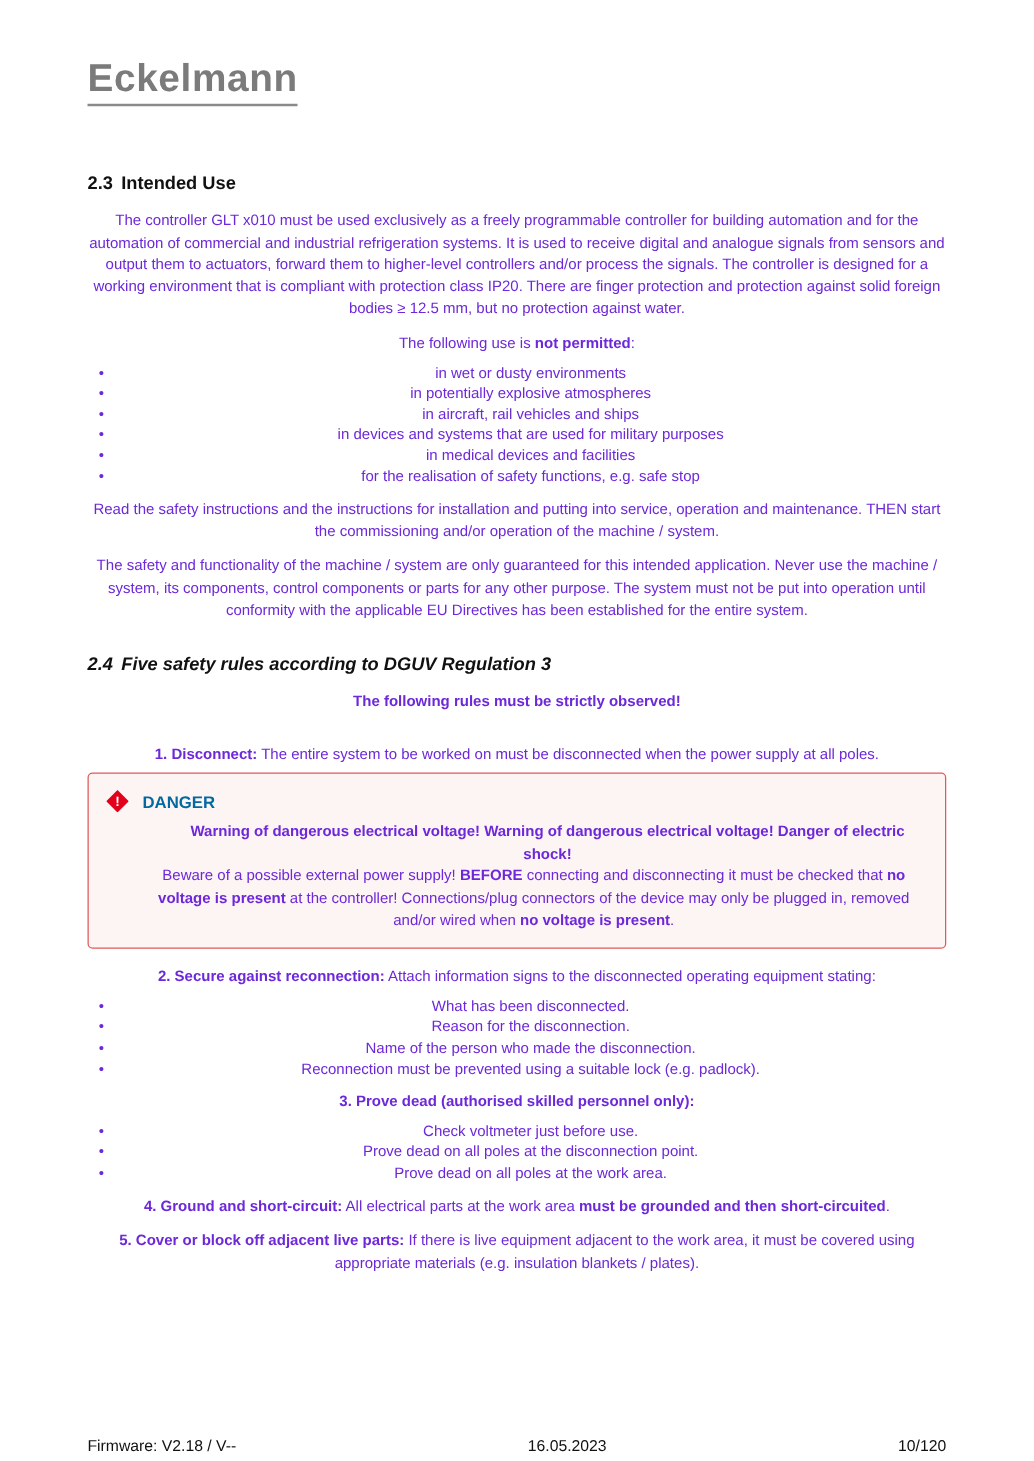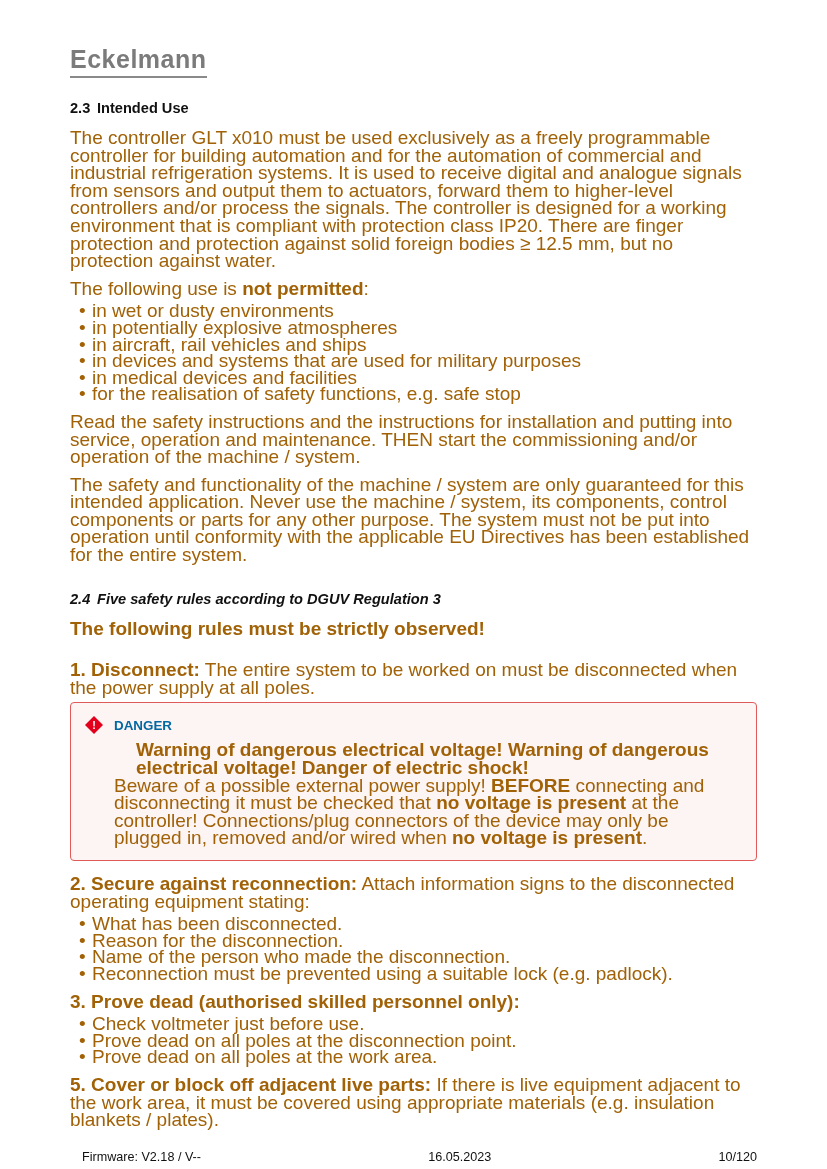--- a/index.html
+++ b/index.html
@@ -12,43 +12,44 @@
     overflow: hidden;
   }
   .page {
     width: 827px; height: 1169px;
     padding: 45px 70px 0 70px;
     position: relative;
     background: #ffffff;
   }
   .logo {
     display: inline-block;
-    font-size: 25px;
+    font-size: 31px;
     font-weight: 700;
     letter-spacing: 0.5px;
     color: #7b7b7b;
     border-bottom: 2px solid #8a8a8a;
     padding-bottom: 2px;
-    margin-bottom: 22px;
+    margin-bottom: 54px;
   }
   h2.section-heading {
     font-size: 14.6px;
     font-weight: 700;
     color: #111;
     margin-bottom: 13px;
   }
   h2.section-heading .sec-num {
     display: inline-block;
     min-width: 27px;
   }
   h2.heading-24 { margin-top: 27px; font-style: italic; }
   p, li {
-    font-size: 19px;
+    font-size: 12px;
     line-height: 17.6px;
-    color: #a16207;
+    color: #6d28d9;
+    text-align: center;
   }
   p { margin-bottom: 10px; }
   p.tight { margin-bottom: 6px; }
   p.bold-line { font-weight: 700; margin-bottom: 24px; }
   ul.bullets {
     list-style: none;
     margin: 0 0 10px 0;
   }
   ul.bullets li {
     position: relative;
@@ -80,21 +81,20 @@
   .danger-content p { margin-bottom: 0; }
   .danger-content p.danger-heading { font-weight: 700; margin-left: 22px; }
   .footer {
     position: absolute;
     left: 70px; right: 70px;
     top: 1150px;
     display: flex;
     justify-content: space-between;
     font-size: 12.6px;
     color: #111;
-    margin-left: 12px;
   }
   strong { font-weight: 700; }
 </style>
 </head>
 <body>
 
 <div class="page">
 
   <header>
     <div class="logo">Eckelmann</div>
@@ -155,20 +155,21 @@
         <li>Reconnection must be prevented using a suitable lock (e.g. padlock).</li>
       </ul>
 
     <p class="tight"><strong>3. Prove dead (authorised skilled personnel only):</strong></p>
     <ul class="bullets">
         <li>Check voltmeter just before use.</li>
         <li>Prove dead on all poles at the disconnection point.</li>
         <li>Prove dead on all poles at the work area.</li>
       </ul>
 
+    <p><strong>4. Ground and short-circuit:</strong><span> All electrical parts at the work area </span><strong>must be grounded and then short-circuited</strong><span>.</span></p>
 
     <p><strong>5. Cover or block off adjacent live parts:</strong><span> If there is live equipment adjacent to the work area, it must be covered using appropriate materials (e.g. insulation blankets / plates).</span></p>
 
   </main>
 
   <footer class="footer">
     <span>Firmware: V2.18 / V--</span>
     <span>16.05.2023</span>
     <span>10/120</span>
   </footer>

